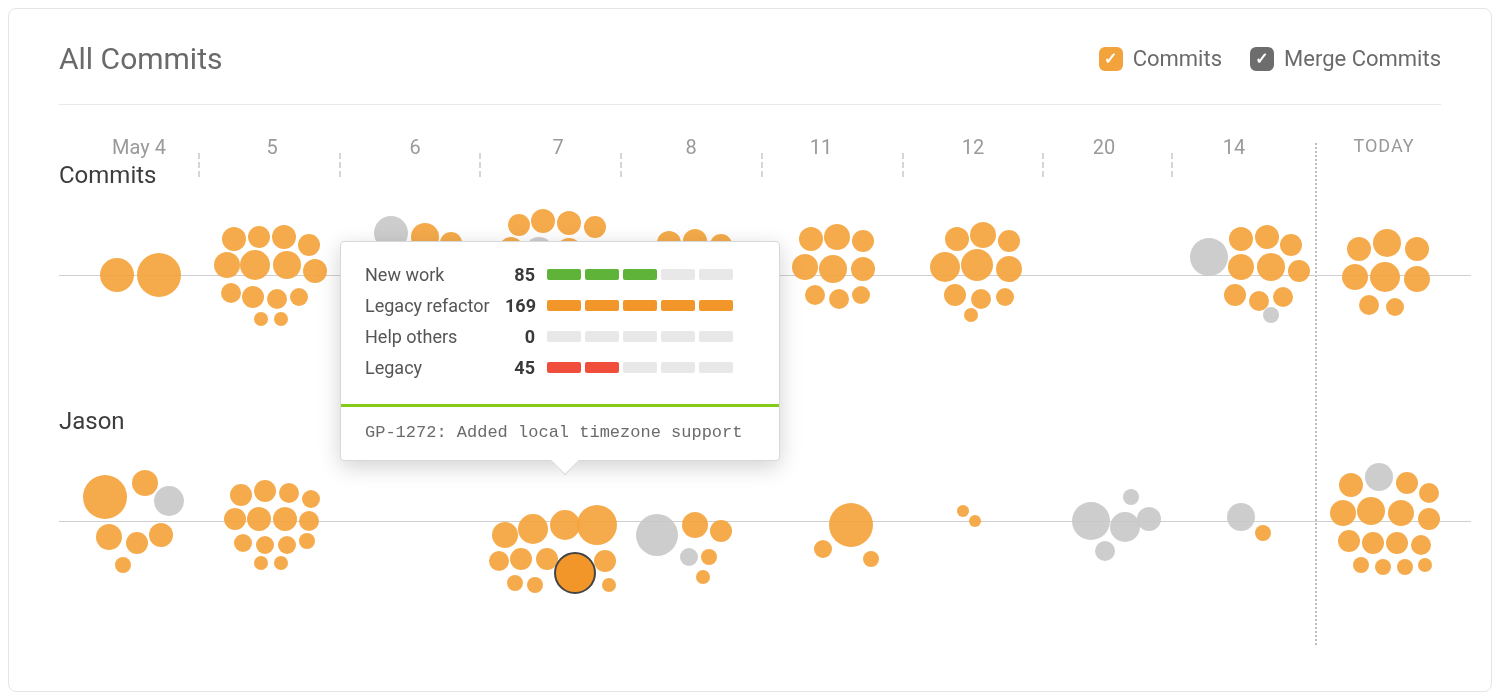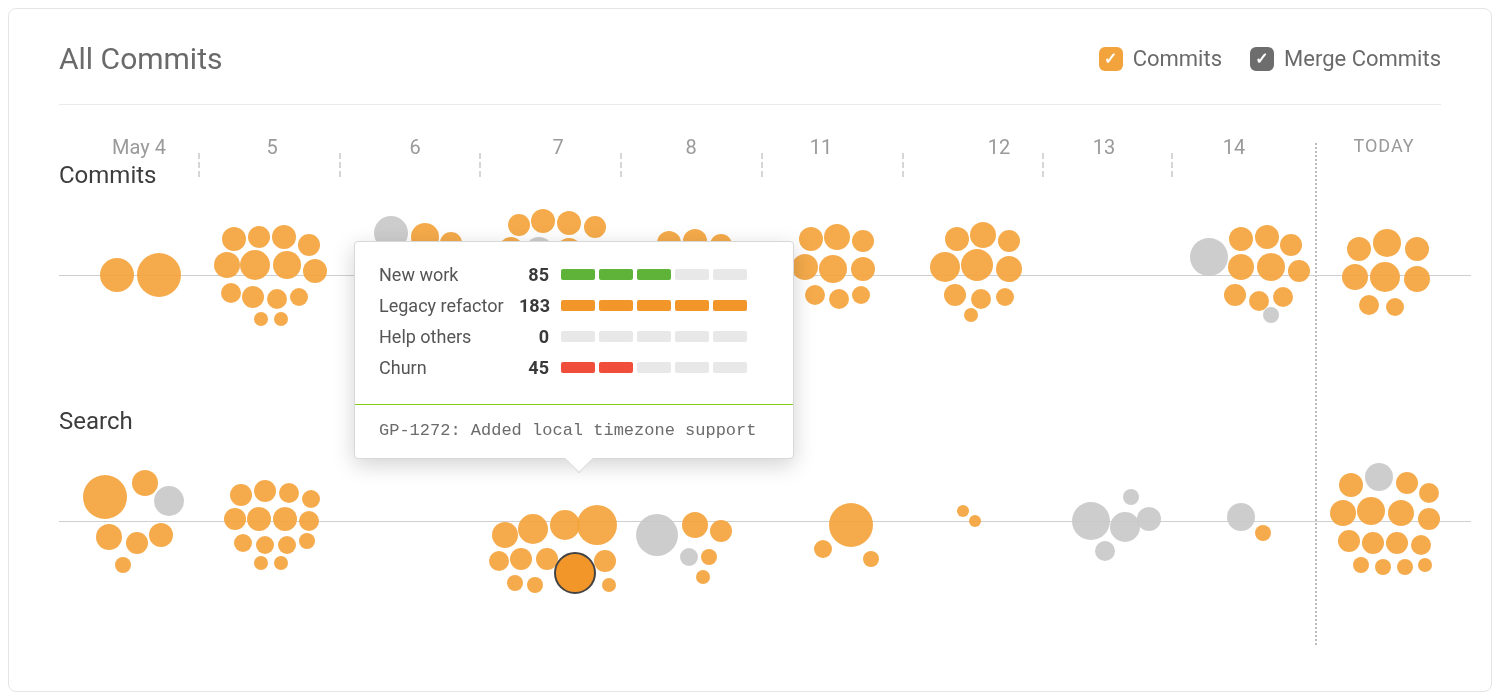--- a/index.html
+++ b/index.html
@@ -179,21 +179,21 @@
     gap: 4px;
   }
   .seg {
     width: 34px; height: 11px; border-radius: 2px;
     background: #e8e8e8;
   }
   .seg.green  { background: #5eb338; }
   .seg.orange { background: #f2962a; }
   .seg.red    { background: #f04d3a; }
   .tt-foot {
-    border-top: 1px solid #84cc16;
+    border-top: 3px solid #84cc16;
     padding: 16px 24px 18px 24px;
     font-family: "SFMono-Regular", Consolas, "Liberation Mono", Menlo, monospace;
     font-size: 17px;
     color: #6b6b6b;
   }
   .tt-tail {
     position: absolute;
     left: 214px;
     bottom: -11px;
     width: 20px; height: 20px;
@@ -226,22 +226,22 @@
 
   <div class="timeline">
 
     <div class="date-labels">
       <span class="date-label" style="left:130px">May 4</span>
       <span class="date-label" style="left:263px">5</span>
       <span class="date-label" style="left:406px">6</span>
       <span class="date-label" style="left:549px">7</span>
       <span class="date-label" style="left:682px">8</span>
       <span class="date-label" style="left:812px">11</span>
-      <span class="date-label" style="left:990px">12</span>
-      <span class="date-label" style="left:1095px">13</span>
+      <span class="date-label" style="left:964px">12</span>
+      <span class="date-label" style="left:1095px">20</span>
       <span class="date-label" style="left:1225px">14</span>
       <span class="date-label date-today" style="left:1375px">TODAY</span>
 
       <span class="grid-line" style="left:190px"></span>
       <span class="grid-line" style="left:331px"></span>
       <span class="grid-line" style="left:471px"></span>
       <span class="grid-line" style="left:612px"></span>
       <span class="grid-line" style="left:753px"></span>
       <span class="grid-line" style="left:894px"></span>
       <span class="grid-line" style="left:1034px"></span>
@@ -339,21 +339,21 @@
       <span class="b o" style="left:1378px;top:64px;width:28px;height:28px"></span>
       <span class="b o" style="left:1408px;top:70px;width:24px;height:24px"></span>
       <span class="b o" style="left:1346px;top:98px;width:26px;height:26px"></span>
       <span class="b o" style="left:1376px;top:98px;width:30px;height:30px"></span>
       <span class="b o" style="left:1408px;top:100px;width:26px;height:26px"></span>
       <span class="b o" style="left:1360px;top:126px;width:20px;height:20px"></span>
       <span class="b o" style="left:1386px;top:128px;width:18px;height:18px"></span>
     </div>
 
     <div class="row" style="top:300px">
-      <span class="author-label">Search</span>
+      <span class="author-label">Jason</span>
       <div class="axis"></div>
 
       <span class="b o" style="left:96px;top:72px;width:44px;height:44px"></span>
       <span class="b o" style="left:136px;top:58px;width:26px;height:26px"></span>
       <span class="b g" style="left:160px;top:76px;width:30px;height:30px"></span>
       <span class="b o" style="left:100px;top:112px;width:26px;height:26px"></span>
       <span class="b o" style="left:128px;top:118px;width:22px;height:22px"></span>
       <span class="b o" style="left:152px;top:110px;width:24px;height:24px"></span>
       <span class="b o" style="left:114px;top:140px;width:16px;height:16px"></span>
 
@@ -419,57 +419,57 @@
       <span class="b o" style="left:1340px;top:116px;width:22px;height:22px"></span>
       <span class="b o" style="left:1364px;top:118px;width:22px;height:22px"></span>
       <span class="b o" style="left:1388px;top:118px;width:22px;height:22px"></span>
       <span class="b o" style="left:1412px;top:120px;width:20px;height:20px"></span>
       <span class="b o" style="left:1352px;top:140px;width:16px;height:16px"></span>
       <span class="b o" style="left:1374px;top:142px;width:16px;height:16px"></span>
       <span class="b o" style="left:1396px;top:142px;width:16px;height:16px"></span>
       <span class="b o" style="left:1416px;top:140px;width:14px;height:14px"></span>
     </div>
 
-    <div class="tooltip" style="left:345px; top:116px">
+    <div class="tooltip" style="left:331px; top:116px">
       <div class="tt-body">
         <div class="tt-row">
           <span>New work</span>
           <span class="val">85</span>
           <span class="bar">
             <span class="seg green"></span>
               <span class="seg green"></span>
               <span class="seg green"></span>
               <span class="seg"></span>
               <span class="seg"></span>
           </span>
         </div>
         <div class="tt-row">
           <span>Legacy refactor</span>
-          <span class="val">183</span>
+          <span class="val">169</span>
           <span class="bar">
             <span class="seg orange"></span>
               <span class="seg orange"></span>
               <span class="seg orange"></span>
               <span class="seg orange"></span>
               <span class="seg orange"></span>
           </span>
         </div>
         <div class="tt-row">
           <span>Help others</span>
           <span class="val">0</span>
           <span class="bar">
             <span class="seg"></span>
               <span class="seg"></span>
               <span class="seg"></span>
               <span class="seg"></span>
               <span class="seg"></span>
           </span>
         </div>
         <div class="tt-row">
-          <span>Churn</span>
+          <span>Legacy</span>
           <span class="val">45</span>
           <span class="bar">
             <span class="seg red"></span>
               <span class="seg red"></span>
               <span class="seg"></span>
               <span class="seg"></span>
               <span class="seg"></span>
           </span>
         </div>
       </div>

